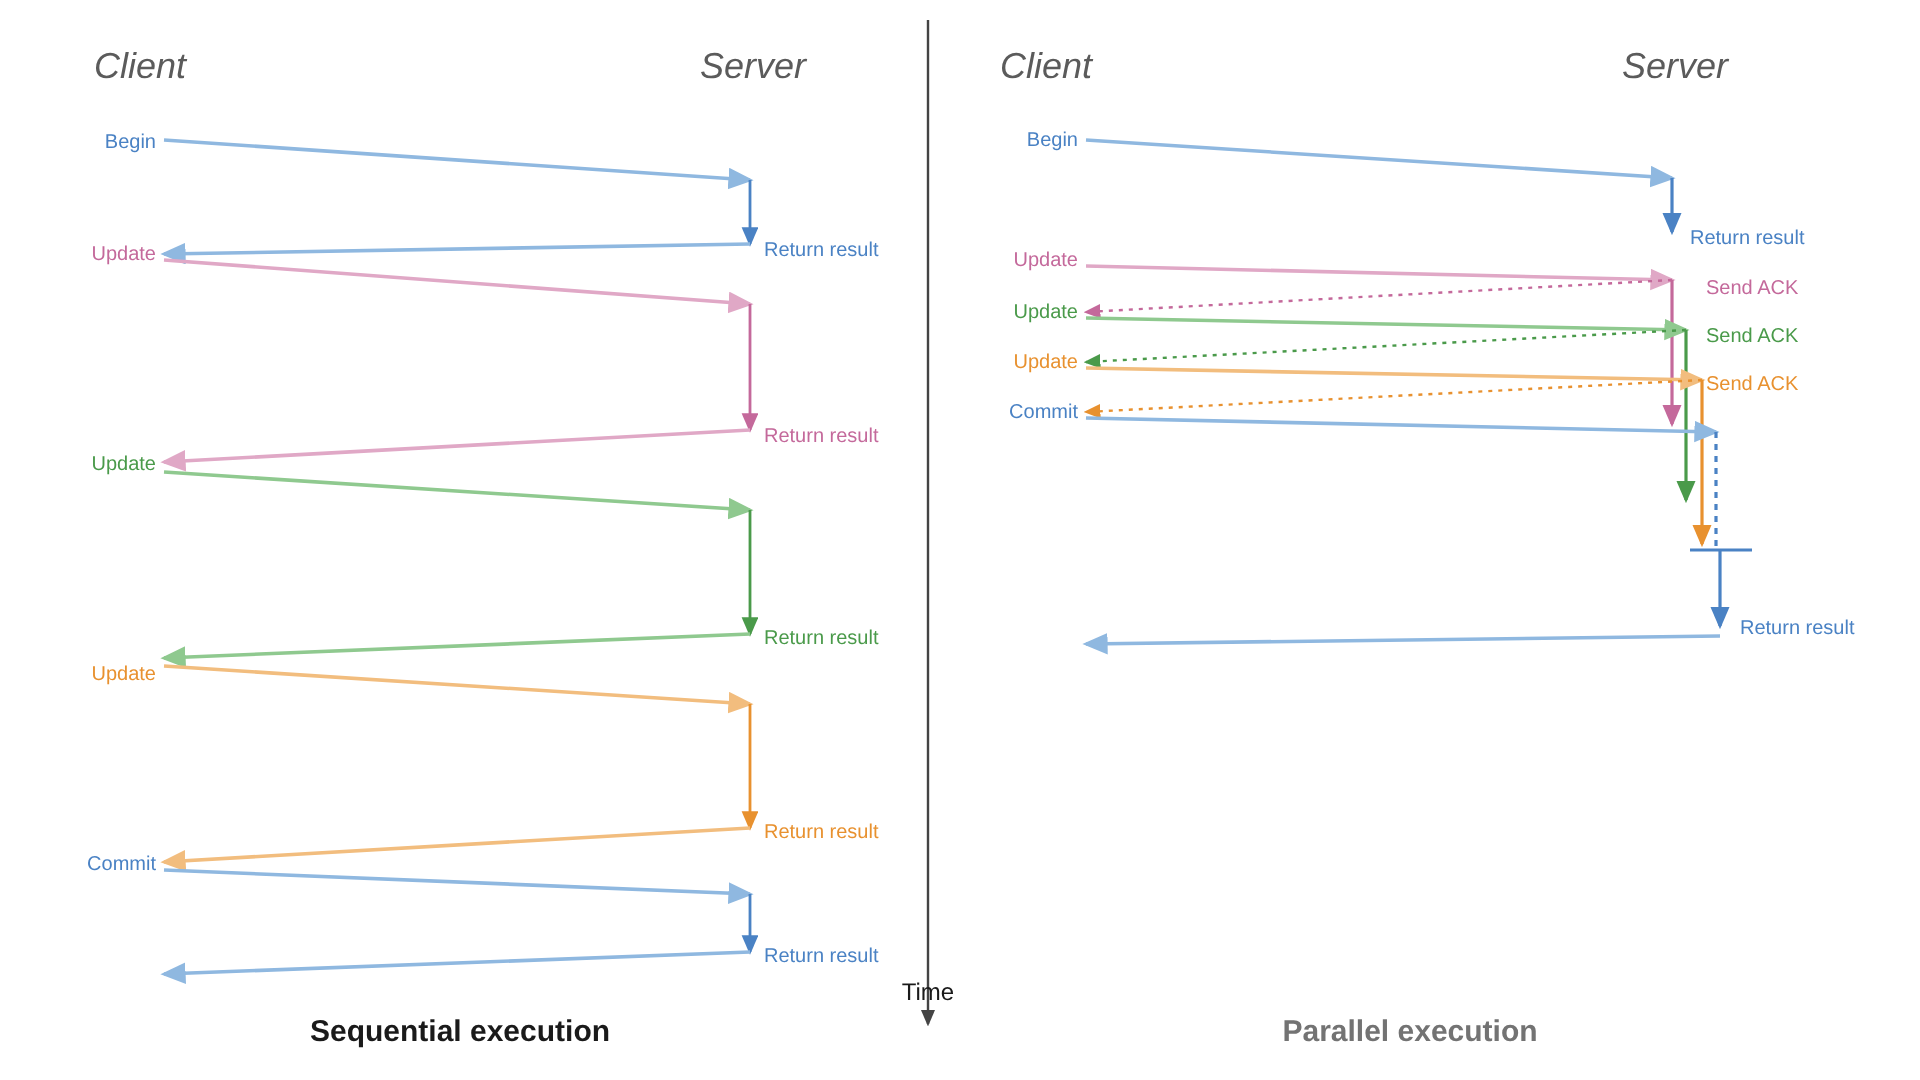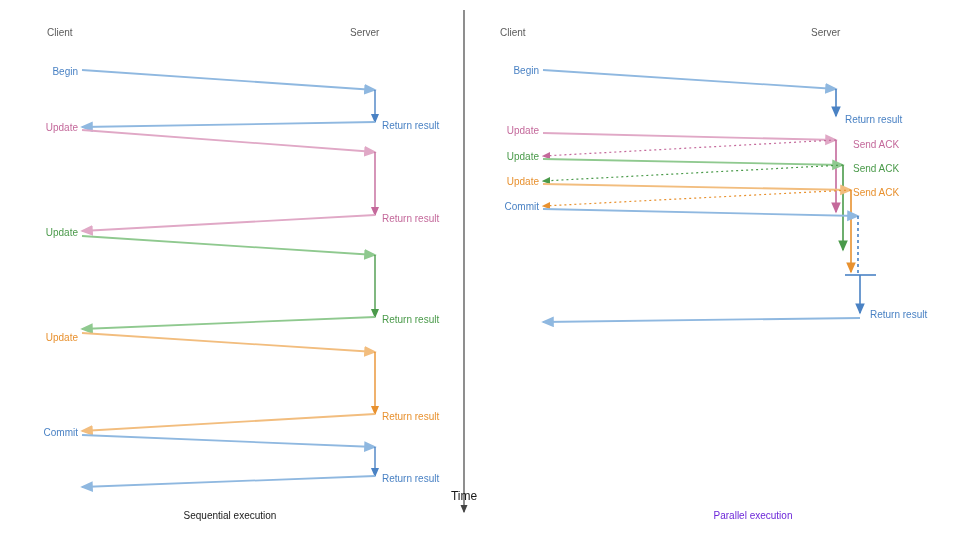--- a/index.html
+++ b/index.html
@@ -1,22 +1,22 @@
 <!DOCTYPE html>
 <html><head>
 <meta charset="utf-8">
 <style>
   html,body{margin:0;padding:0;background:#ffffff;}
   body{width:960px;height:540px;overflow:hidden;
        font-family:"Liberation Sans","DejaVu Sans",sans-serif;}
   #stage{position:relative;width:960px;height:540px;background:#fff;}
   svg#canvas{position:absolute;left:0;top:0;width:960px;height:540px;}
   .lbl{position:absolute;white-space:nowrap;font-size:10px;line-height:1;}
-  .actor{font-size:10px;color:#5b5b5b;}
-  .caption{font-size:10px;color:#1a1a1a;}
+  .actor{font-style:italic;font-size:18px;color:#5b5b5b;}
+  .caption{font-size:15px;color:#1a1a1a;font-weight:bold;}
   .timecap{font-size:12px;color:#1a1a1a;}
   .r{transform:translate(-100%,-50%);}
   .l{transform:translate(0,-50%);}
   .c{transform:translate(-50%,-50%);}
 </style>
 </head>
 <body>
 
 <div id="stage">
   <svg id="canvas" viewBox="0 0 960 540" xmlns="http://www.w3.org/2000/svg">
@@ -92,21 +92,21 @@
       <div class="lbl  r" style="left: 78px; top: 233px; color: rgb(74, 154, 74);">Update</div>
       <div class="lbl  r" style="left: 78px; top: 338px; color: rgb(232, 145, 47);">Update</div>
       <div class="lbl  r" style="left: 78px; top: 433px; color: rgb(74, 130, 196);">Commit</div>
       <div class="lbl  l" style="left: 382px; top: 126px; color: rgb(74, 130, 196);">Return result</div>
       <div class="lbl  l" style="left: 382px; top: 219px; color: rgb(196, 105, 155);">Return result</div>
       <div class="lbl  l" style="left: 382px; top: 320px; color: rgb(74, 154, 74);">Return result</div>
       <div class="lbl  l" style="left: 382px; top: 417px; color: rgb(232, 145, 47);">Return result</div>
       <div class="lbl  l" style="left: 382px; top: 479px; color: rgb(74, 130, 196);">Return result</div>
       <div class="lbl actor l" style="left: 500px; top: 33px; color: rgb(91, 91, 91);">Client</div>
       <div class="lbl actor l" style="left: 811px; top: 33px; color: rgb(91, 91, 91);">Server</div>
-      <div class="lbl caption c" style="left: 705px; top: 516px; color: #6d28d9; margin-left: 48px;">Parallel execution</div>
+      <div class="lbl caption c" style="left: 705px; top: 516px; color: #737373;">Parallel execution</div>
       <div class="lbl  r" style="left: 539px; top: 71px; color: rgb(74, 130, 196);">Begin</div>
       <div class="lbl  r" style="left: 539px; top: 131px; color: rgb(196, 105, 155);">Update</div>
       <div class="lbl  r" style="left: 539px; top: 157px; color: rgb(74, 154, 74);">Update</div>
       <div class="lbl  r" style="left: 539px; top: 182px; color: rgb(232, 145, 47);">Update</div>
       <div class="lbl  r" style="left: 539px; top: 207px; color: rgb(74, 130, 196);">Commit</div>
       <div class="lbl  l" style="left: 845px; top: 120px; color: rgb(74, 130, 196);">Return result</div>
       <div class="lbl  l" style="left: 853px; top: 145px; color: rgb(196, 105, 155);">Send ACK</div>
       <div class="lbl  l" style="left: 853px; top: 169px; color: rgb(74, 154, 74);">Send ACK</div>
       <div class="lbl  l" style="left: 853px; top: 193px; color: rgb(232, 145, 47);">Send ACK</div>
       <div class="lbl  l" style="left: 870px; top: 315px; color: rgb(74, 130, 196);">Return result</div>

